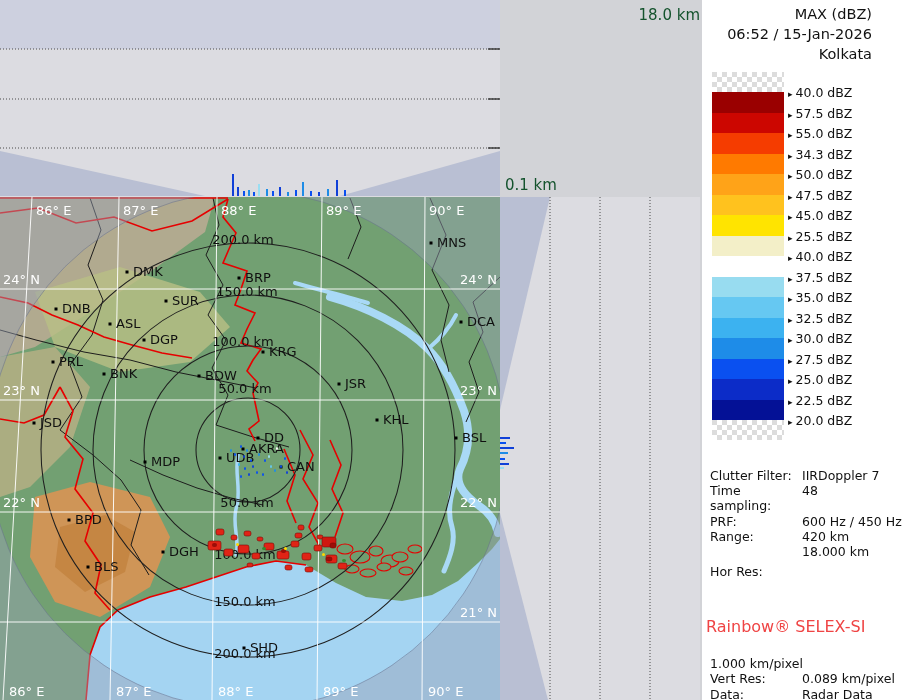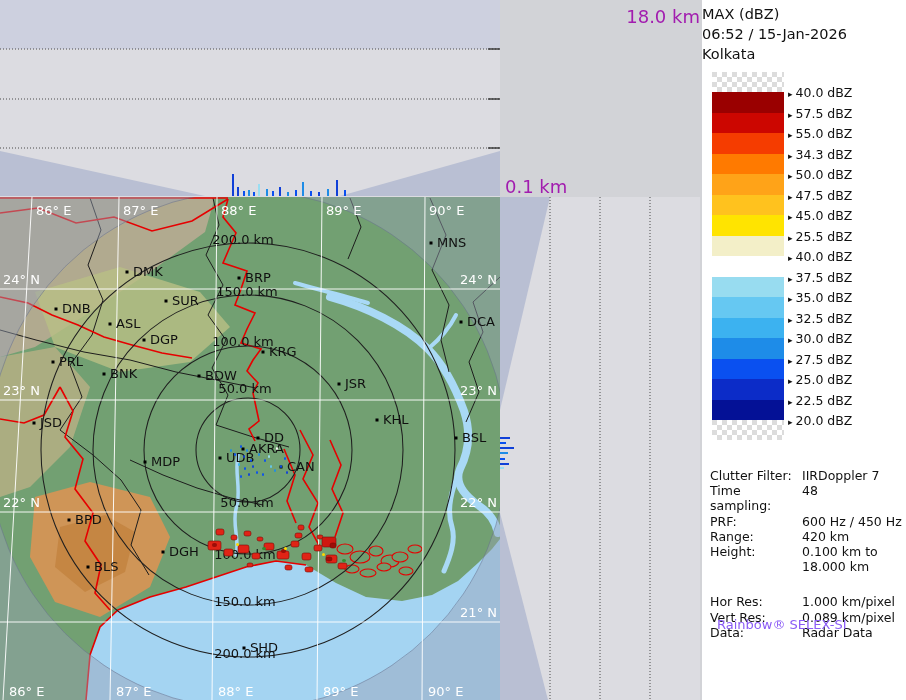--- a/index.html
+++ b/index.html
@@ -3,32 +3,32 @@
 <meta charset="utf-8">
 <style>
   html,body{margin:0;padding:0;width:906px;height:700px;background:#d2d3d7;overflow:hidden;
     font-family:"DejaVu Sans",sans-serif;position:relative;}
   #root{position:absolute;inset:0;width:906px;height:700px;}
   svg{position:absolute;display:block;}
   #top-panel{left:0;top:0;}
   #map-panel{left:0;top:197px;}
   #right-panel{left:500px;top:197px;}
   #legend-panel{position:absolute;left:702px;top:0;width:204px;height:700px;background:#ffffff;}
-  .hdr{position:absolute;left:0;width:170px;text-align:left;color:#111;font-size:14.5px;}
+  .hdr{position:absolute;left:0;width:170px;text-align:right;color:#111;font-size:14.5px;}
   #colorbar{position:absolute;left:10px;top:72px;width:72px;}
   .band{width:72px;height:20.5px;}
   .checker{width:72px;height:20px;background:repeating-conic-gradient(#ffffff 0% 25%, #dcdcdc 0% 50%);background-size:10px 10px;}
   .cb-label{position:absolute;left:86px;transform:translateY(-50%);font-size:12.5px;color:#111;white-space:nowrap;}
   .cb-label .arr{font-size:9px;margin-right:3px;color:#111;}
   #metadata{position:absolute;left:8px;top:468px;width:194px;font-size:12.5px;color:#111;line-height:15.2px;}
   .mrow{display:flex;}
   .mrow .ml{width:92px;flex:0 0 92px;}
-  .mrow.gap{margin-top:20px;}
-  #vendor{position:absolute;left:15px;top:617px;font-size:13px;color:#8b5cf6;}
-  .axlabel{position:absolute;font-size:18px;color:#a21caf;}
+  .mrow.gap{margin-top:5px;flex-direction:column;}
+  #vendor{position:absolute;left:4px;top:617px;font-size:16px;color:#ef4444;}
+  .axlabel{position:absolute;font-size:15px;color:#14532d;}
   #h-max{left:590px;top:6px;width:110px;text-align:right;}
   #h-min{left:505px;top:176px;}
 </style>
 </head>
 <body>
 
 <div id="root">
 
   <svg id="top-panel" width="500" height="197" viewBox="0 0 500 197">
     <rect x="0" y="0" width="500" height="197" fill="#dcdce1"></rect>
@@ -346,24 +346,20 @@
         </div>
         <div class="mrow">
           <span class="ml">PRF:</span>
           <span>600 Hz / 450 Hz</span>
         </div>
         <div class="mrow">
           <span class="ml">Range:</span>
           <span>420 km</span>
         </div>
         <div class="mrow">
-          <span class="ml">Height:</span>
-          <span>0.100 km to</span>
-        </div>
-        <div class="mrow">
           <span class="ml"></span>
           <span>18.000 km</span>
         </div>
         <div class="mrow gap">
           <span class="ml">Hor Res:</span>
           <span>1.000 km/pixel</span>
         </div>
         <div class="mrow">
           <span class="ml">Vert Res:</span>
           <span>0.089 km/pixel</span>

